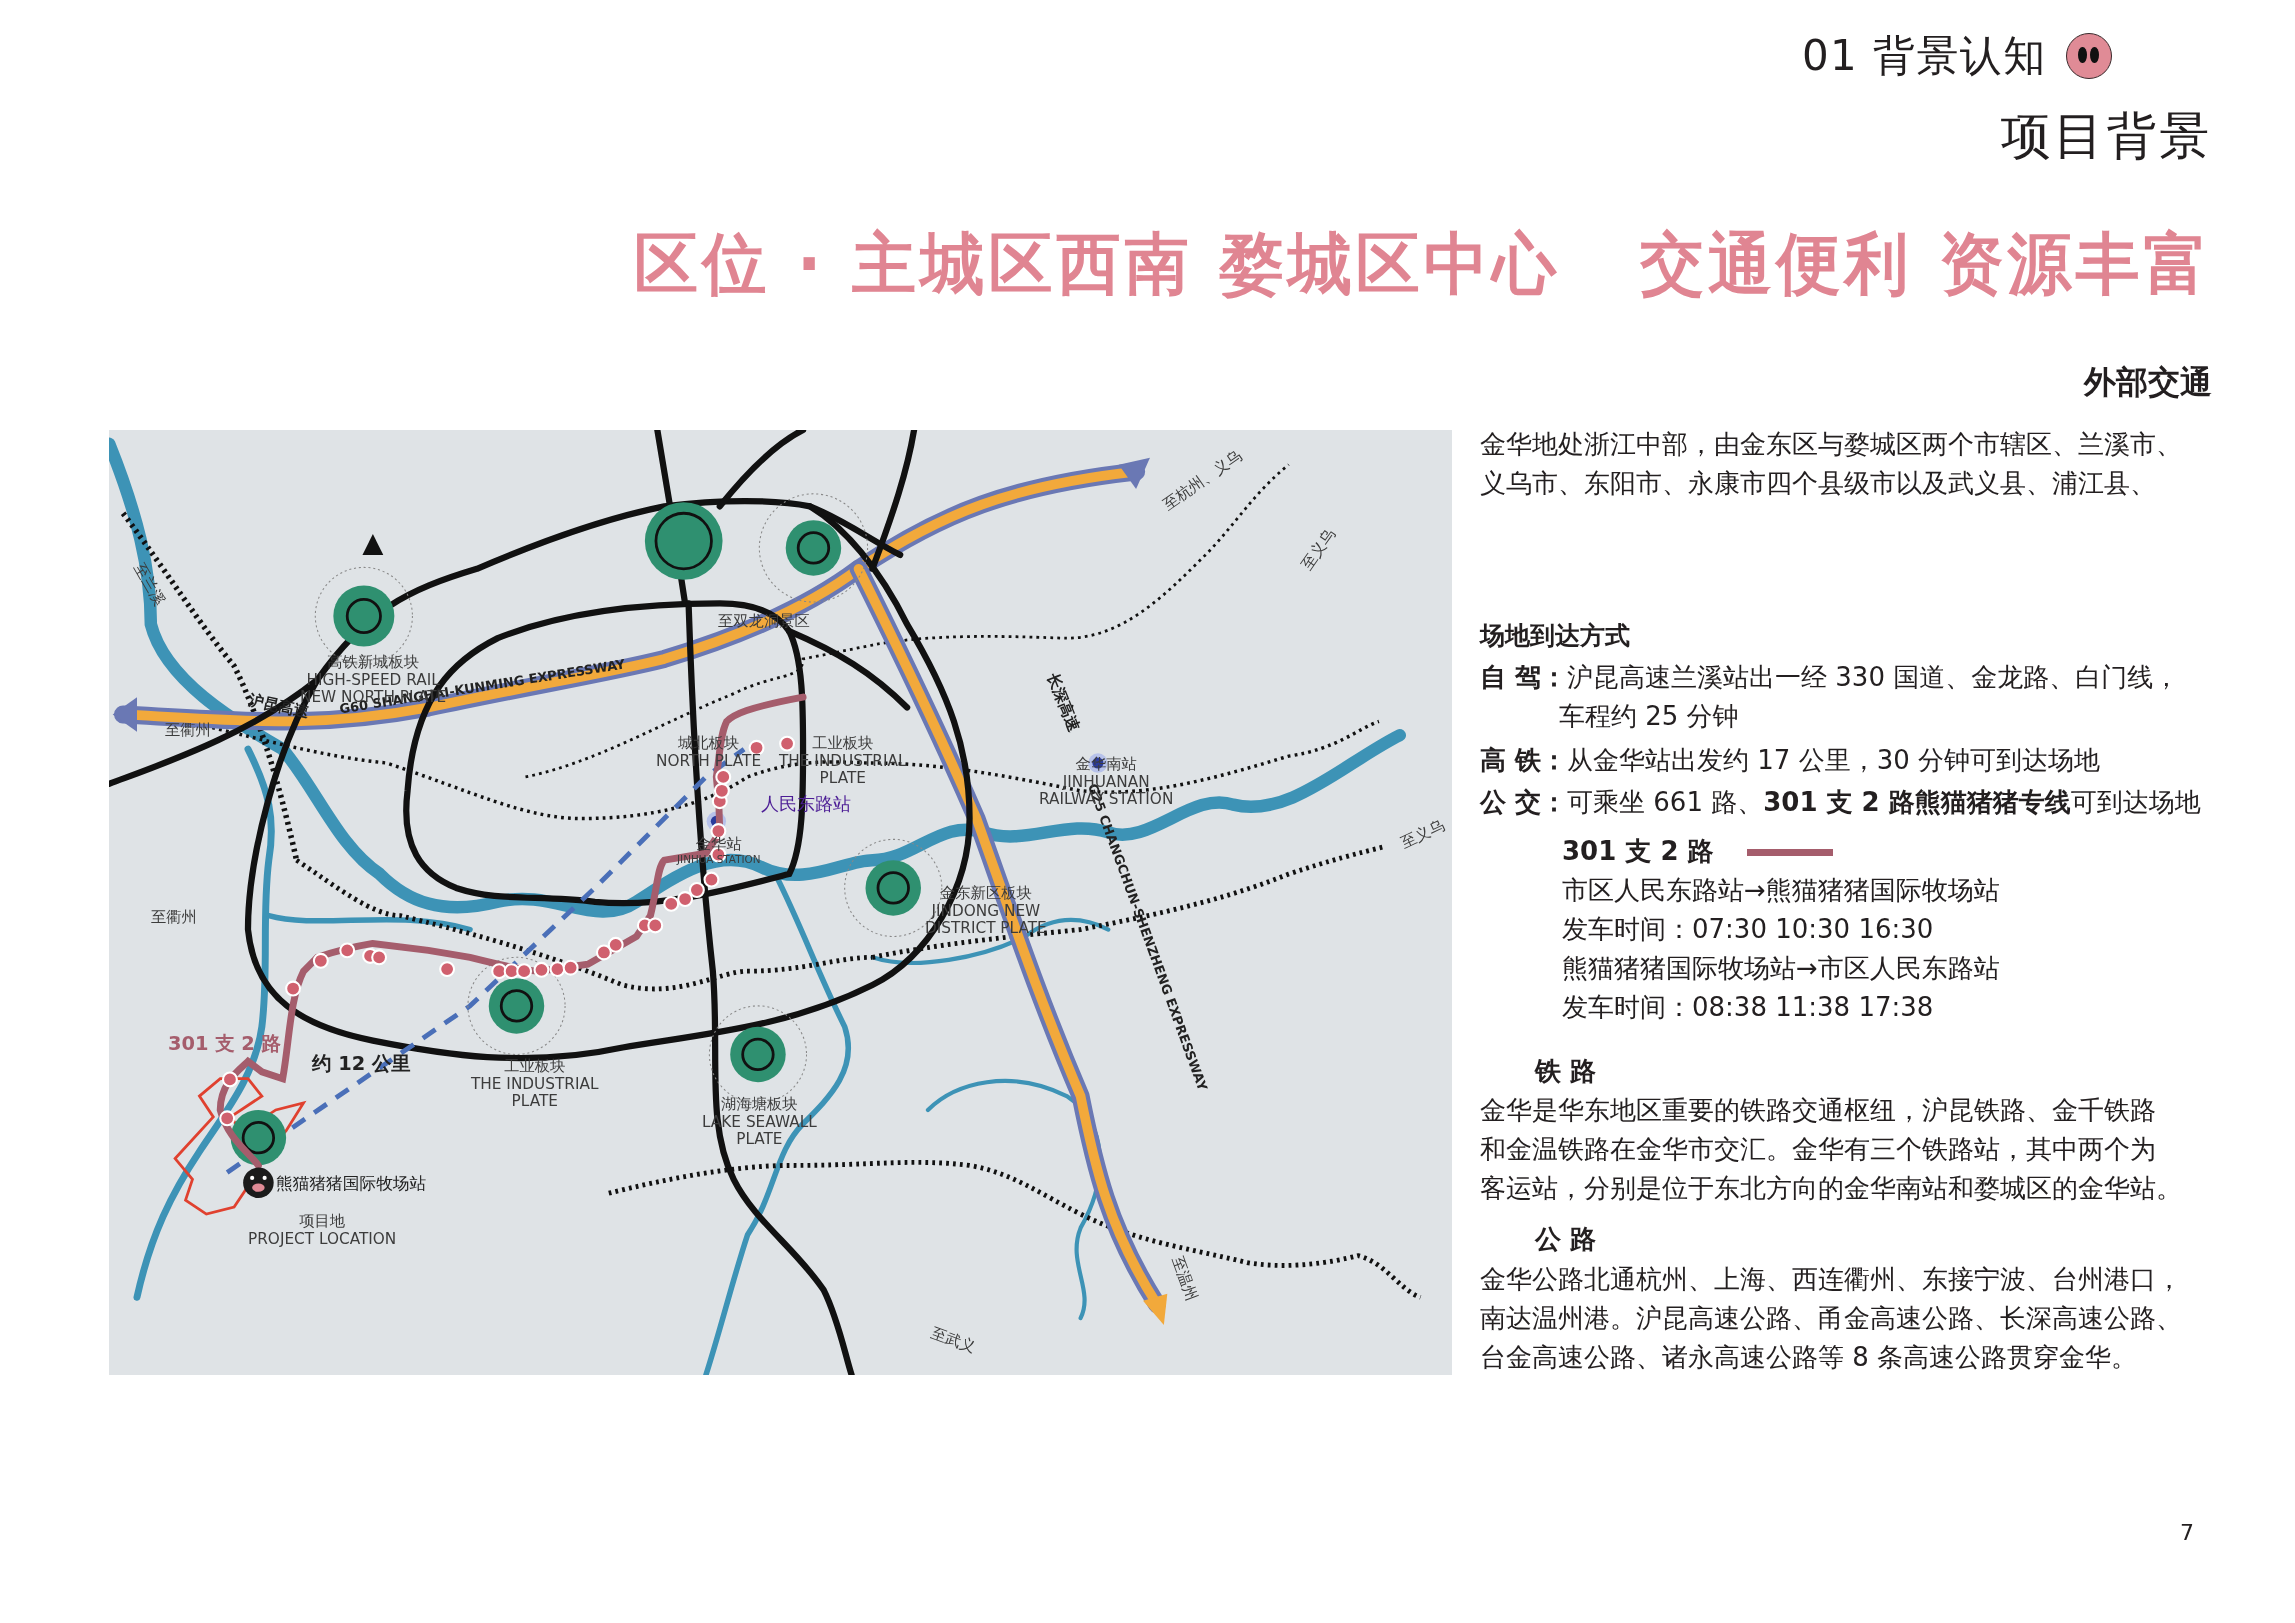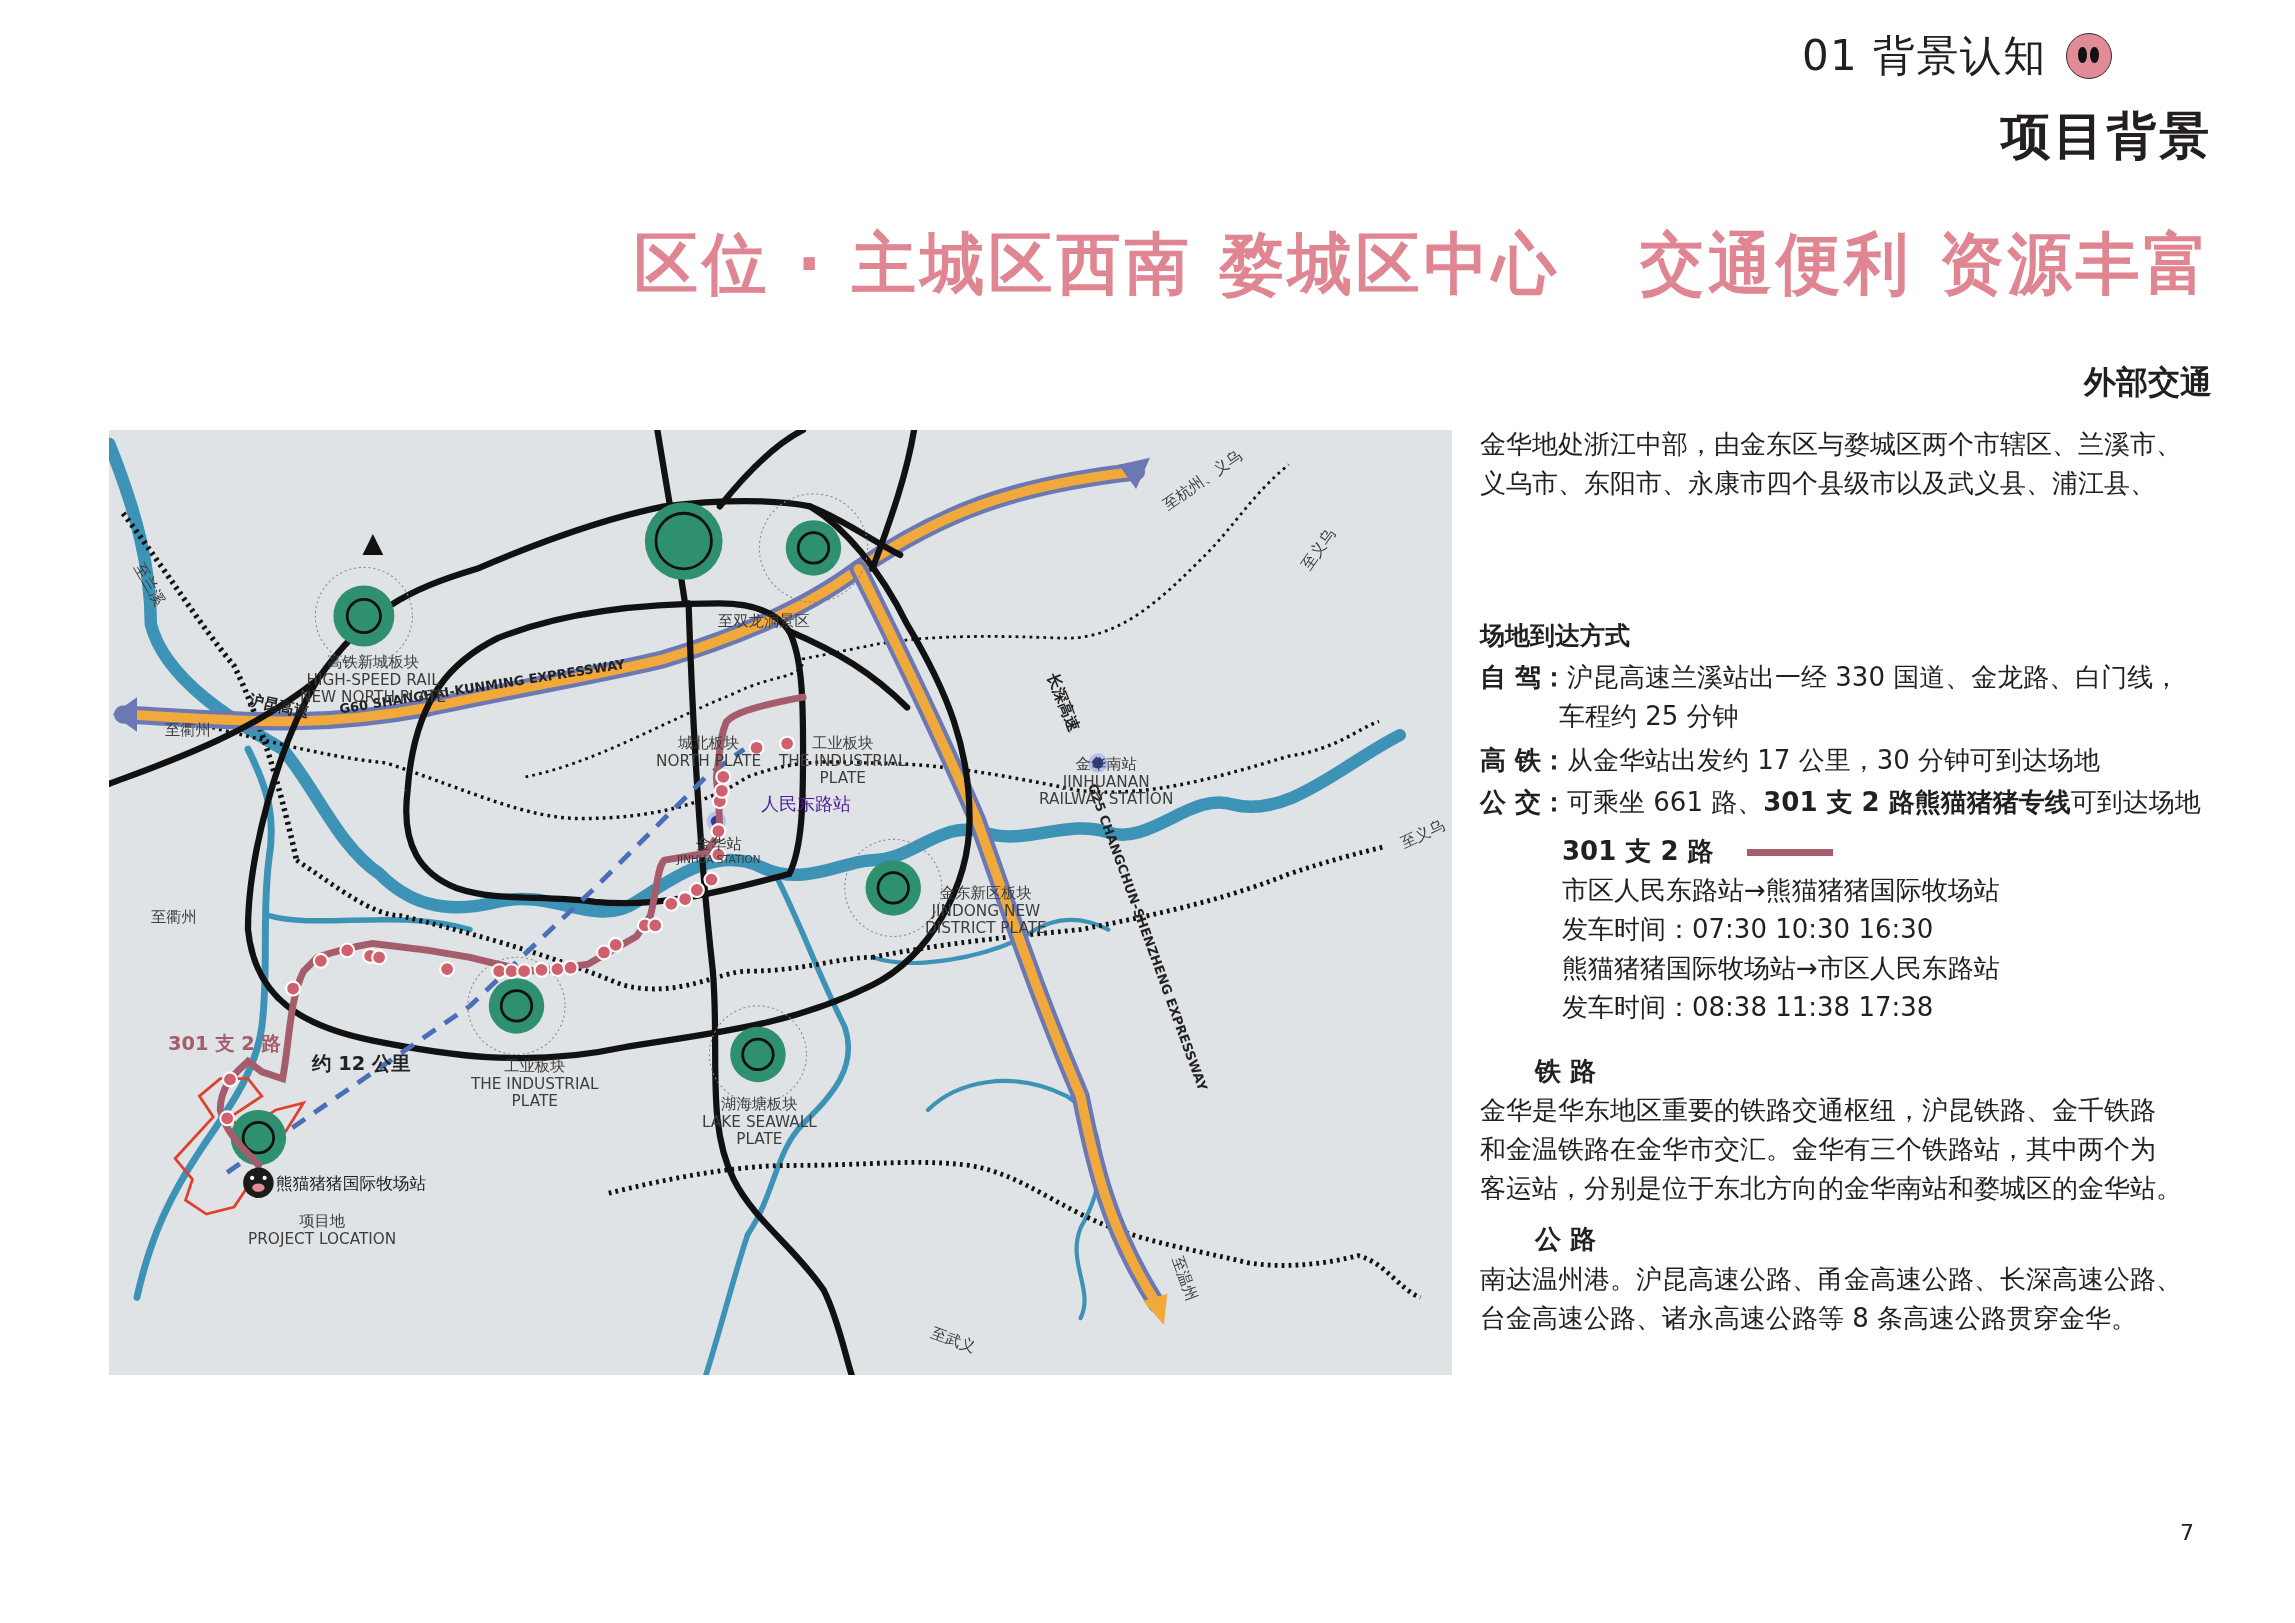--- a/index.html
+++ b/index.html
@@ -2,21 +2,21 @@
 <html style="font-size:11px"><head>
 <meta charset="utf-8">
 <style>
   html,body{margin:0;padding:0;background:#ffffff;}
   body{width:2295px;height:1624px;position:relative;overflow:hidden;font-family:"DejaVu Sans","Liberation Sans",sans-serif;color:#231f20;}
   .abs{position:absolute;}
   
   .section-title{right:183px;top:28px;font-size:42px;font-weight:400;letter-spacing:1.4px;color:#231f20;display:flex;align-items:center;gap:19.4px;}
   .pig-nose{width:44px;height:44px;border-radius:50%;background:#e08b96;border:1.4px solid #3a2a2c;position:relative;}
   .pig-nose .n{position:absolute;top:12.5px;width:9px;height:16.7px;border-radius:50%;background:#111;}
-  .page-title{right:83px;top:103px;font-size:50px;font-weight:700;letter-spacing:2.8px;}
+  .page-title{right:83px;top:103px;font-size:50px;font-weight:400;letter-spacing:2.8px;}
   .headline{right:83px;top:221px;font-size:64px;font-weight:700;color:#e08592;letter-spacing:4.2px;white-space:pre;transform:scaleY(1.05);}
   
   .map{left:109px;top:430px;width:1343px;height:945px;background:#dfe3e6;overflow:hidden;}
   .map svg{position:absolute;left:0;top:0;}
   .mlabel{position:absolute;color:#3c3c3c;font-size:15.3px;line-height:1.15;text-align:center;white-space:nowrap;}
   .mlabel.en{font-size:13px;}
   .mlabel.bold{font-weight:700;color:#222;}
   .sub-title{right:83px;top:361px;font-size:32px;font-weight:700;}
   .para{position:absolute;left:1480px;font-size:26px;line-height:39px;color:#231f20;}
   .h-bold{font-weight:700;}
@@ -250,18 +250,19 @@
 
 <div class="line h-bold" style="left:1535px;top:1052px;">铁 路</div>
 <div class="para" style="top:1091px;">
   <div>金华是华东地区重要的铁路交通枢纽，沪昆铁路、金千铁路</div>
   <div>和金温铁路在金华市交汇。金华有三个铁路站，其中两个为</div>
   <div>客运站，分别是位于东北方向的金华南站和婺城区的金华站。</div>
 </div>
 
 <div class="line h-bold" style="left:1535px;top:1220px;">公 路</div>
 <div class="para" style="top:1260px;">
+  <div>金华公路北通杭州、上海、西连衢州、东接宁波、台州港口，</div>
   <div>南达温州港。沪昆高速公路、甬金高速公路、长深高速公路、</div>
   <div>台金高速公路、诸永高速公路等 8 条高速公路贯穿金华。</div>
 </div>
 
 <div class="abs page-num">7</div>
 
 
 </body></html>

